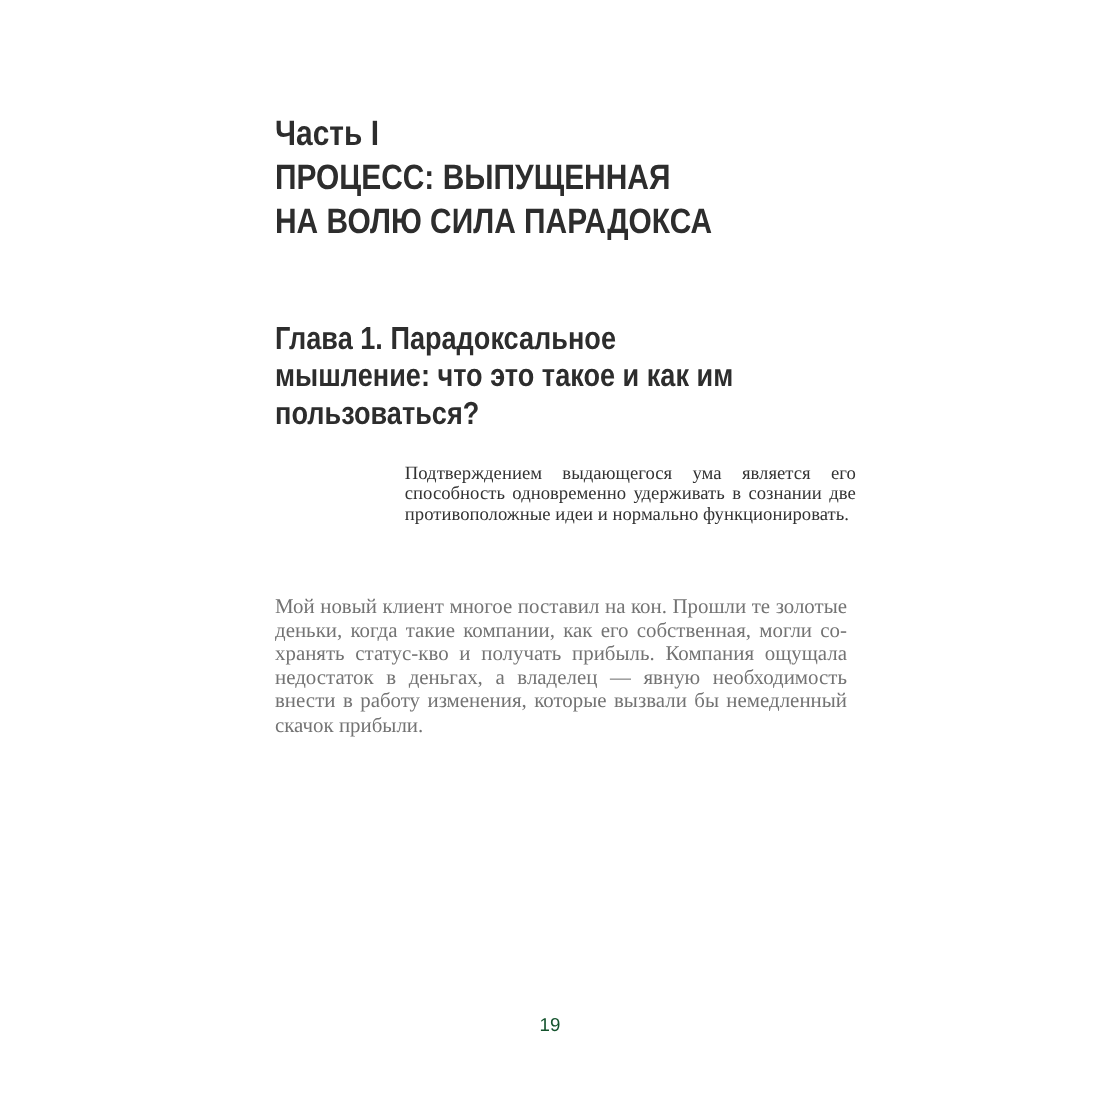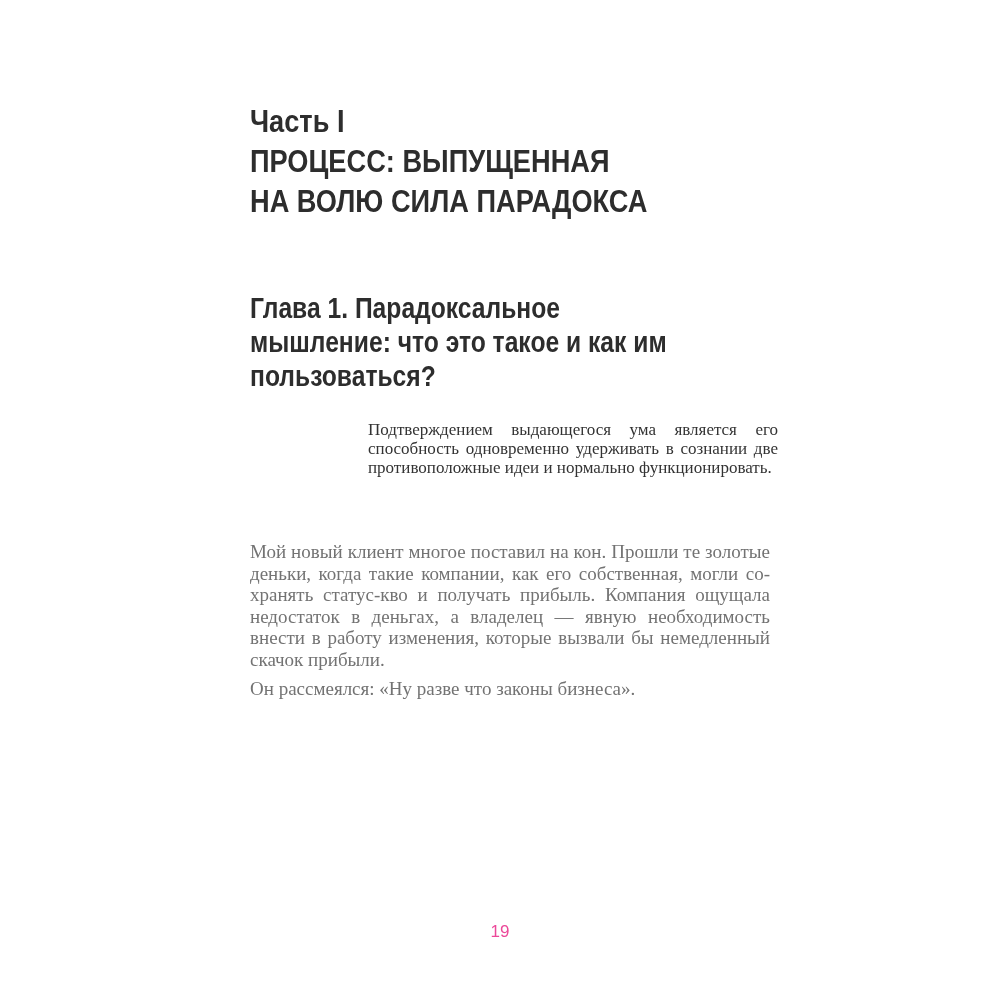--- a/index.html
+++ b/index.html
@@ -81,21 +81,21 @@
     text-align: justify;
   }
   .page-number {
     position: absolute;
     left: 0;
     top: 922px;
     width: 1000px;
     text-align: center;
     font-family: "Liberation Sans", sans-serif;
     font-size: 17px;
-    color: #ec4899;
+    color: #14532d;
   }
 </style>
 </head>
 <body>
 
 <div class="page">
 
   <h1 class="part-heading">Часть I
 ПРОЦЕСС: ВЫПУЩЕННАЯ
 НА ВОЛЮ СИЛА ПАРАДОКСА</h1>
@@ -103,18 +103,17 @@
   <h2 class="chapter-heading">Глава 1. Парадоксальное
 мышление: что это такое и как им
 пользоваться?</h2>
 
   <div class="epigraph">
     <p class="epigraph-text">Подтверждением выдающегося ума является его способность одновременно удерживать в сознании две противоположные идеи и нормально функцио­нировать.</p>
   </div>
 
   <div class="body-text">
     <p>Мой новый клиент многое поставил на кон. Прошли те золотые деньки, когда такие компании, как его собственная, могли со­хранять статус-кво и получать прибыль. Компания ощущала недостаток в деньгах, а владелец — явную необходимость внести в работу изменения, которые вызвали бы немедленный скачок прибыли.</p>
-    <p>Он рассмеялся: «Ну разве что законы бизнеса».</p>
   </div>
 
   <div class="page-number">19</div>
 
 </div>
 
 </body></html>

